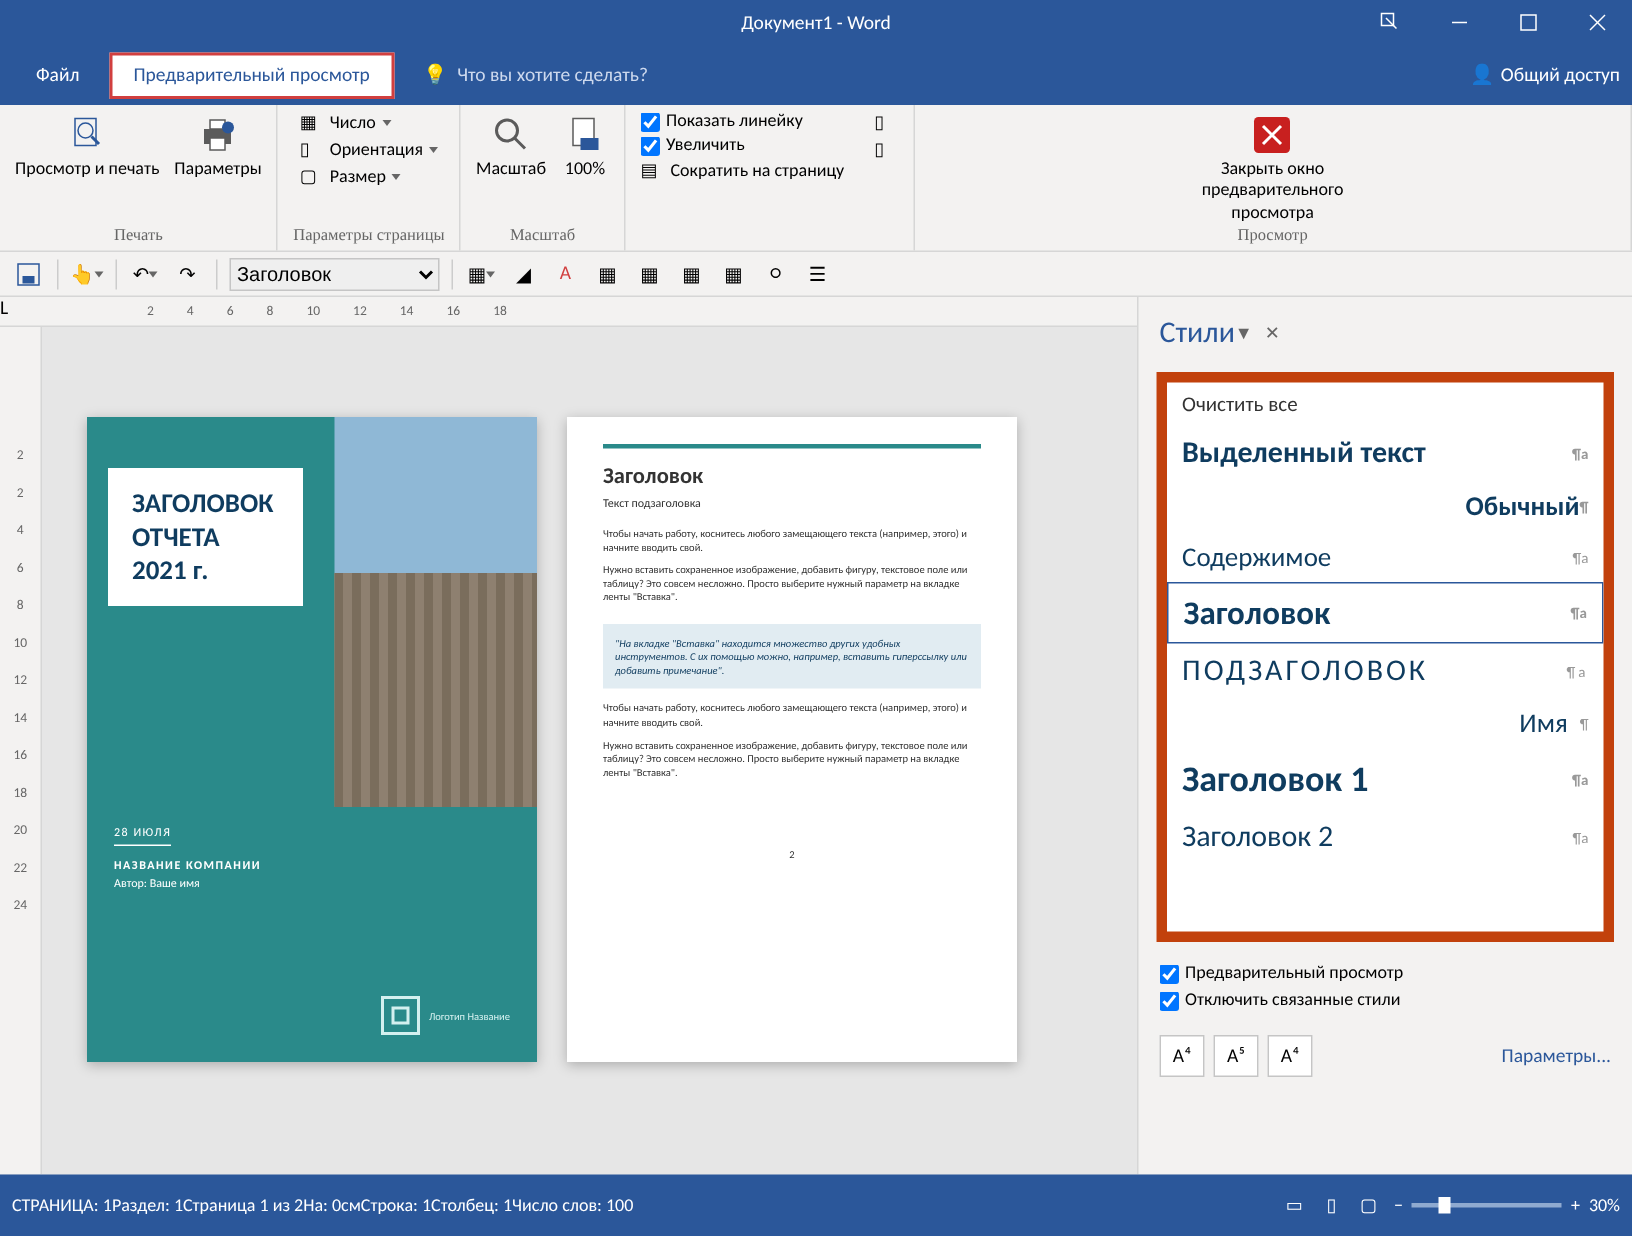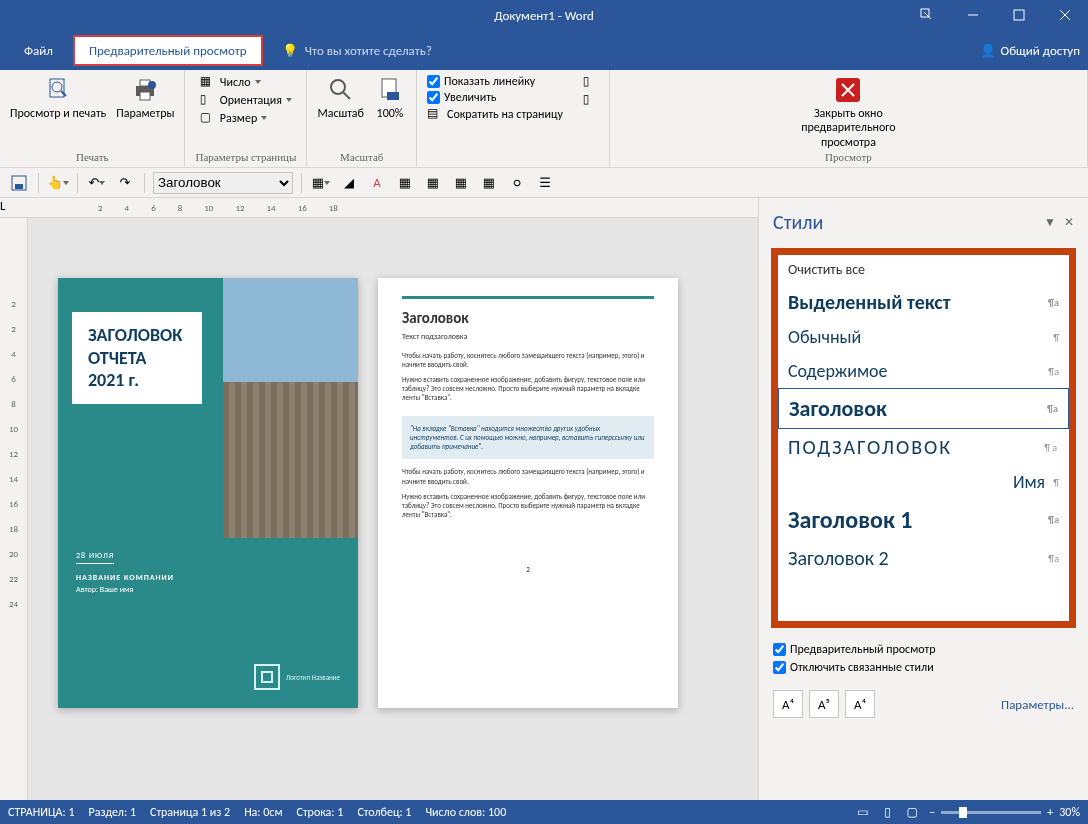--- a/index.html
+++ b/index.html
@@ -55,39 +55,39 @@
 .p1logo .sq{width:26px;height:26px;border:2px solid #d4f0ef; position:relative;}
 .p1logo .sq::after{content:"";position:absolute;inset:5px;border:2px solid #d4f0ef;}
 .page2 { padding: 18px 24px; font-size: 7px; color: #333;}
 .page2 .bar { height:3px; background:#2a8a8a; margin-bottom:10px; }
 .page2 h2 { font-size:15px; font-weight:bold; margin-bottom:4px;}
 .page2 .sub { font-size:8px; margin-bottom:10px;}
 .page2 p { margin-bottom:6px; line-height:1.3;}
 .page2 .quote { background:#e1ecf2; padding:8px; font-style:italic; color:#0f3c5f; margin:8px 0;}
 .page2 .pgnum { text-align:center; margin-top:40px; font-size:7px;}
 .stylespane { width: 330px; background: #f3f2f1; border-left: 1px solid #d6d6d6; display: flex; flex-direction: column; }
-.stylespane .phead { display: flex; align-items: center; justify-content: space-between; padding: 12px 14px 8px; color: #2b579a; font-size: 20px; font-weight: 300; }
+.stylespane .phead { display: flex; align-items: center; padding: 12px 14px 8px; color: #2b579a; font-size: 20px; font-weight: 300; }
 .stylespane .phead .ctrls { display: flex; gap: 8px; color: #666; font-size: 12px; }
 .stylebox { margin: 6px 12px; border: 7px solid #c2410c; background: #fff; flex: 1; overflow-y: auto; max-height:380px;}
 .stylebox .it { padding: 6px 10px; display: flex; justify-content: space-between; align-items: center; color: #0f3c5f; border-bottom:0;}
 .stylebox .it .sym { font-size: 10px; color: #999;}
 .stylebox .it.clear { color:#333; font-size:14px; }
 .stylebox .it.vyd { font-size:20px; font-weight:700;}
-.stylebox .it.ob { font-size:18px; font-weight:400;}
+.stylebox .it.ob { font-size:18px; font-weight:700;justify-content:flex-end;}
 .stylebox .it.sod { font-size:18px;text-align:center; }
 .stylebox .it.zag { font-size:22px; font-weight:800; border:1px solid #2b579a;}
 .stylebox .it.podz { font-size:20px; letter-spacing:2px;}
 .stylebox .it.imya { text-align:right; font-size:18px; justify-content:flex-end; gap:8px;}
 .stylebox .it.z1 { font-size:24px; font-weight:800;}
 .stylebox .it.z2 { font-size:20px; }
 .paneopts { padding: 8px 14px; display:flex; flex-direction:column; gap:4px; font-size:13px;}
 .panebtns { padding: 8px 14px; display:flex; gap:6px; align-items:center;}
 .panebtns .b { width:30px; height:28px; border:1px solid #c5c5c5; background:#fff; display:flex; align-items:center; justify-content:center;}
 .panebtns .opts { margin-left:auto; color:#2b579a; font-size:13px;padding-left:12px;}
-.statusbar { height: 24px; background: #2b579a; color: #fff; display: flex; align-items: center; font-size: 12px; padding: 0 8px; gap: 14px; }
+.statusbar { height: 41px; background: #2b579a; color: #fff; display: flex; align-items: center; font-size: 12px; padding: 0 8px; }
 .statusbar .right { margin-left: auto; display: flex; align-items: center; gap: 6px; }
 .statusbar .viewbtns div { width:22px; height:18px; display:inline-flex; align-items:center; justify-content:center;}
 .statusbar .slider { width:100px; height:3px; background:#8faad0; position:relative;}
 .statusbar .slider .th { position:absolute; left:18px; top:-4px; width:8px; height:11px; background:#fff;}
 .arrow-down{display:inline-block;width:0;height:0;border-left:3px solid transparent;border-right:3px solid transparent;border-top:4px solid #666;}
 </style>
 </head>
 <body>
 
 <div class="titlebar">

